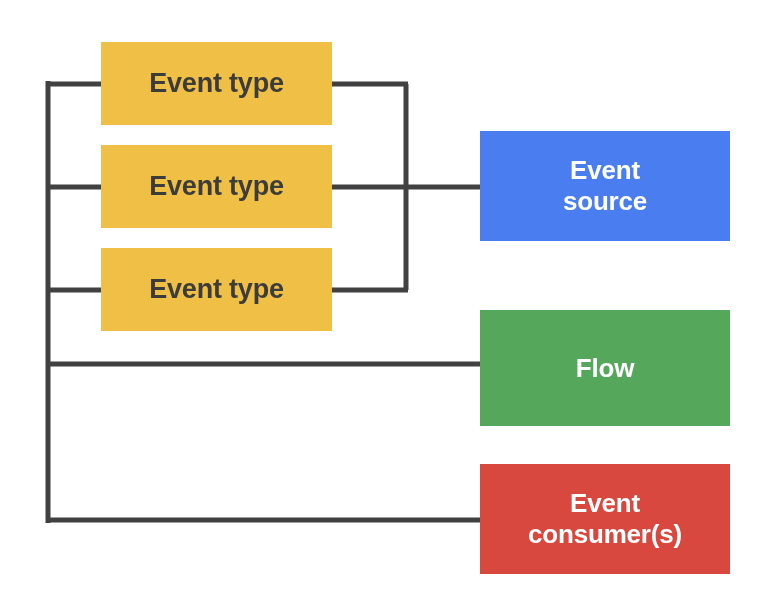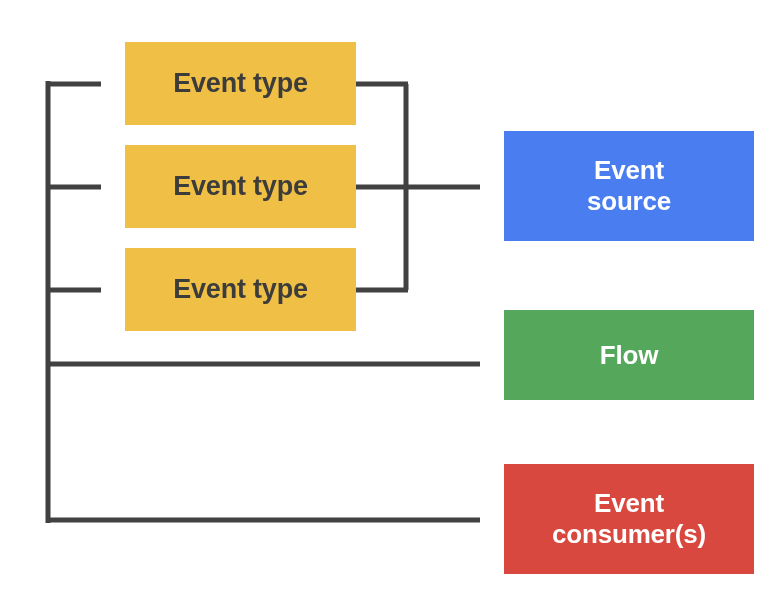--- a/index.html
+++ b/index.html
@@ -29,21 +29,20 @@
   }
   .node {
     position: absolute;
     display: flex;
     align-items: center;
     justify-content: center;
     text-align: center;
     box-sizing: border-box;
     line-height: 1.18;
     letter-spacing: -0.2px;
-    margin-left: 24px;
   }
   .node-label {
     display: block;
     width: 100%;
     padding: 0 6px;
     box-sizing: border-box;
     white-space: pre-line;
   }
   .node.event-type {
     font-size: 27px;
@@ -80,21 +79,21 @@
       <div class="node event-type" style="left: 101px; top: 145px; width: 231px; height: 83px; background: rgb(240, 191, 70); color: rgb(60, 60, 59);">
         <span class="node-label">Event type</span>
       </div>
       <div class="node event-type" style="left: 101px; top: 248px; width: 231px; height: 83px; background: rgb(240, 191, 70); color: rgb(60, 60, 59);">
         <span class="node-label">Event type</span>
       </div>
       <div class="node stage" style="left: 480px; top: 131px; width: 250px; height: 110px; background: rgb(74, 126, 240); color: rgb(255, 255, 255);">
         <span class="node-label">Event
 source</span>
       </div>
-      <div class="node stage" style="left: 480px; top: 310px; width: 250px; height: 90px; background: rgb(85, 167, 92); color: rgb(255, 255, 255);">
+      <div class="node stage" style="left: 480px; top: 310px; width: 250px; height: 116px; background: rgb(85, 167, 92); color: rgb(255, 255, 255);">
         <span class="node-label">Flow</span>
       </div>
       <div class="node stage" style="left: 480px; top: 464px; width: 250px; height: 110px; background: rgb(217, 72, 62); color: rgb(255, 255, 255);">
         <span class="node-label">Event
 consumer(s)</span>
       </div>
     </div>
 
 </div>
 

